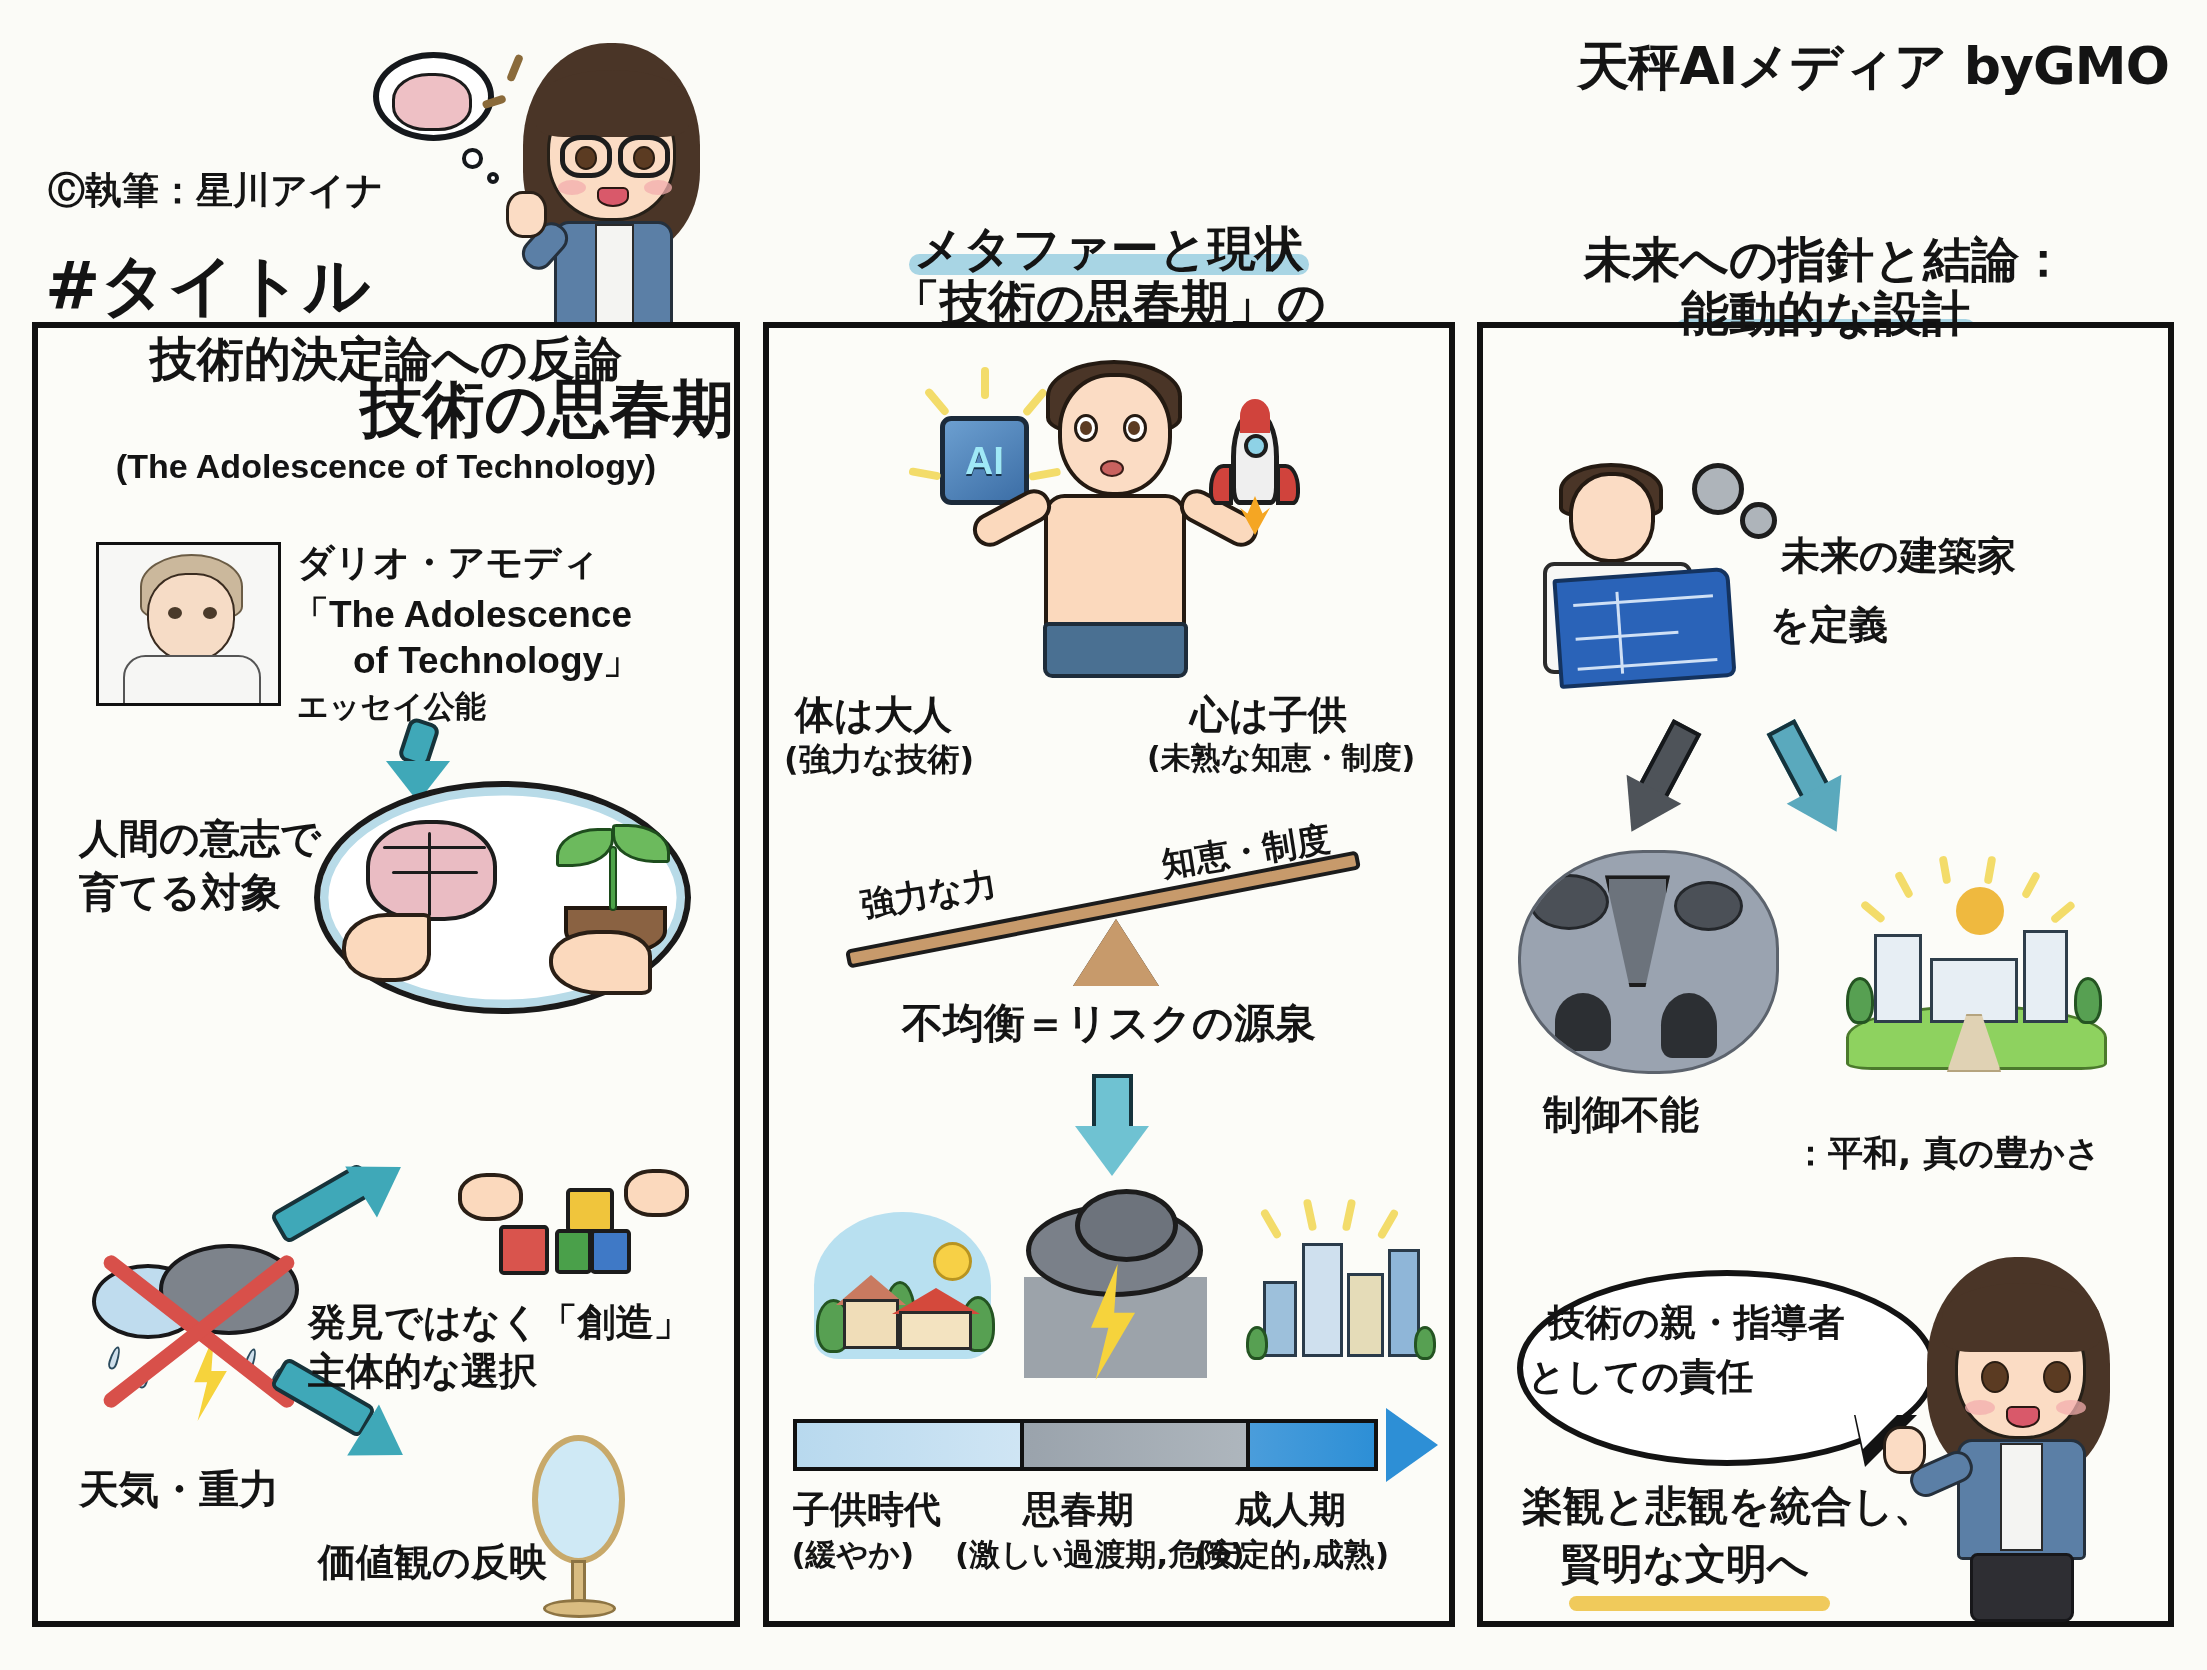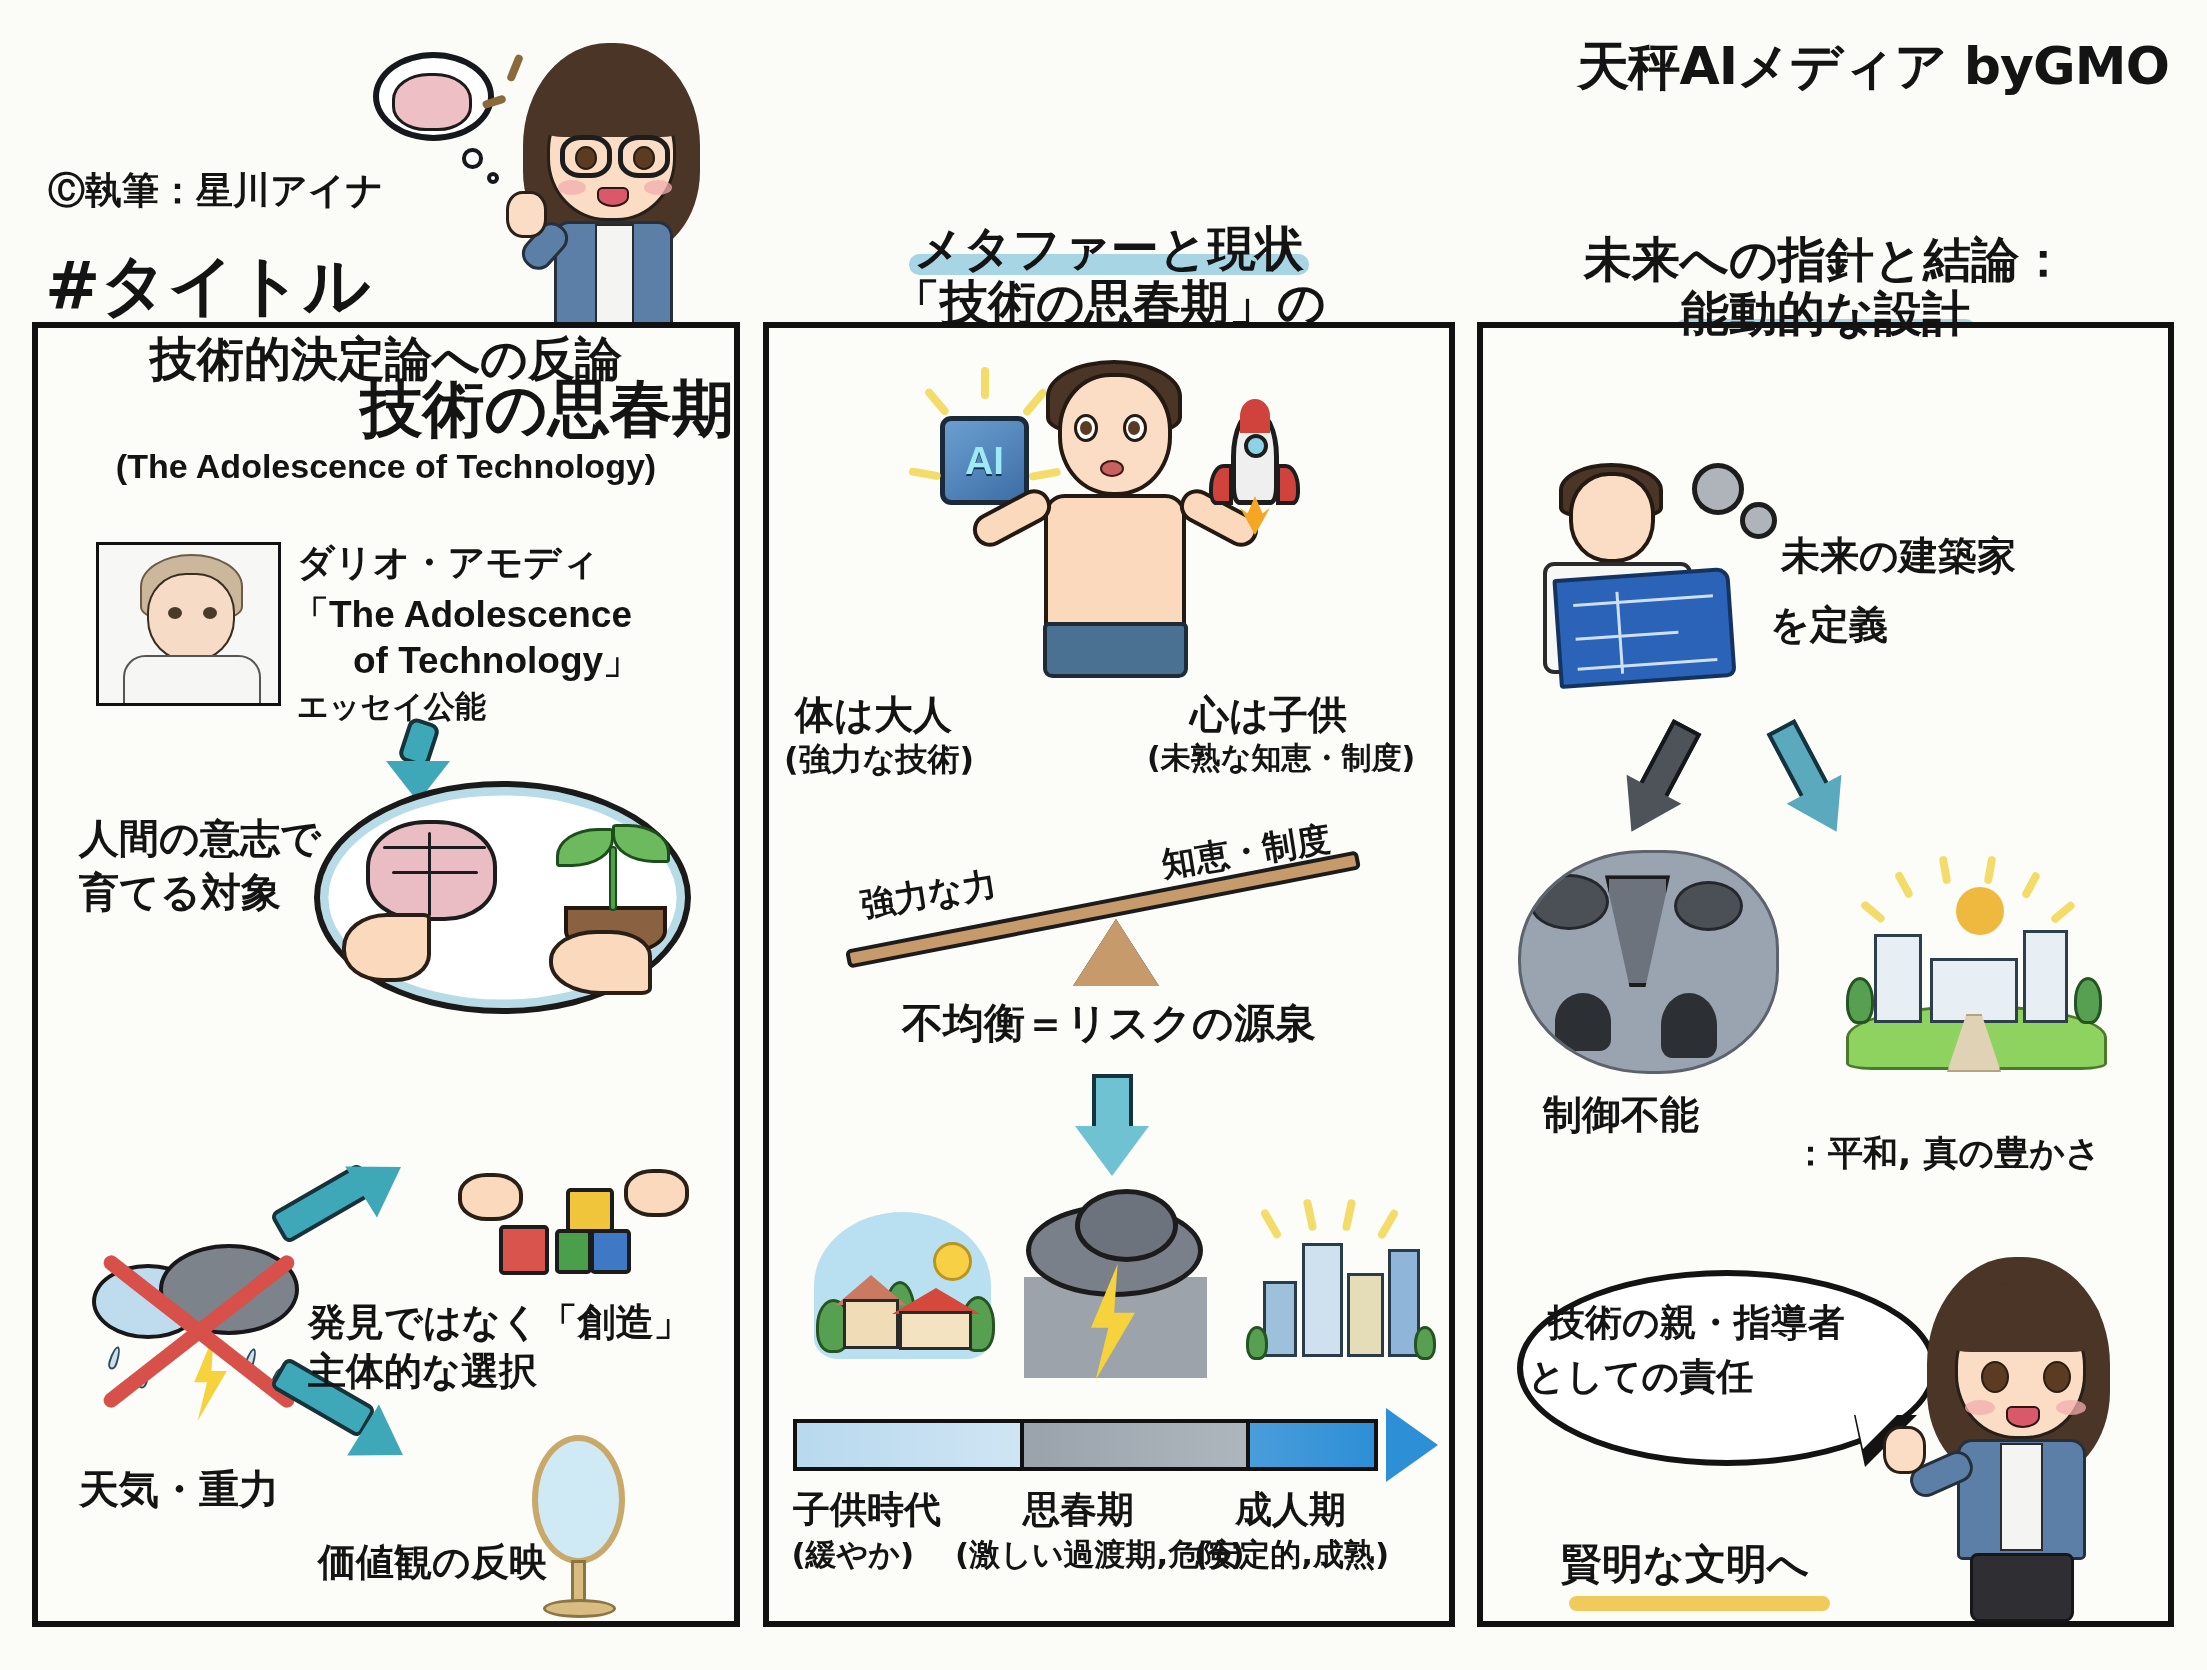--- a/index.html
+++ b/index.html
@@ -589,20 +589,21 @@
 
   <div class="blk jp" id="uncontrol">制御不能</div>
   <div class="blk jp" id="aimAdultSub">：平和, 真の豊かさ</div>
 
   <div id="bubble"></div>
   <div id="bubble-tail"></div>
   <div id="bubble-tail2"></div>
   <div class="blk jp" id="bubTxt1">技術の親・指導者</div>
   <div class="blk jp" id="bubTxt2">としての責任</div>
 
+  <div class="blk jp" id="concl1">楽観と悲観を統合し、</div>
   <div class="blk jp" id="concl2">賢明な文明へ</div>
   <div id="conclUnderline"></div>
 
   <div id="mascot-bottom">
     <div class="girl" style="left:0;top:0;width:233px;height:373px;">
       <div class="g-hairback" style="left:24px;top:5.6px;width:183px;height:224px;"></div>
       <div class="g-face" style="left:52px;top:48px;width:131px;height:140px;"></div>
       <div class="g-hairfront" style="left:39px;top:32px;width:158px;height:69px;"></div>
       <div class="g-eye" style="left:78px;top:110px;width:28px;height:32px;"></div>
       <div class="g-eye" style="left:140px;top:110px;width:28px;height:32px;"></div>

